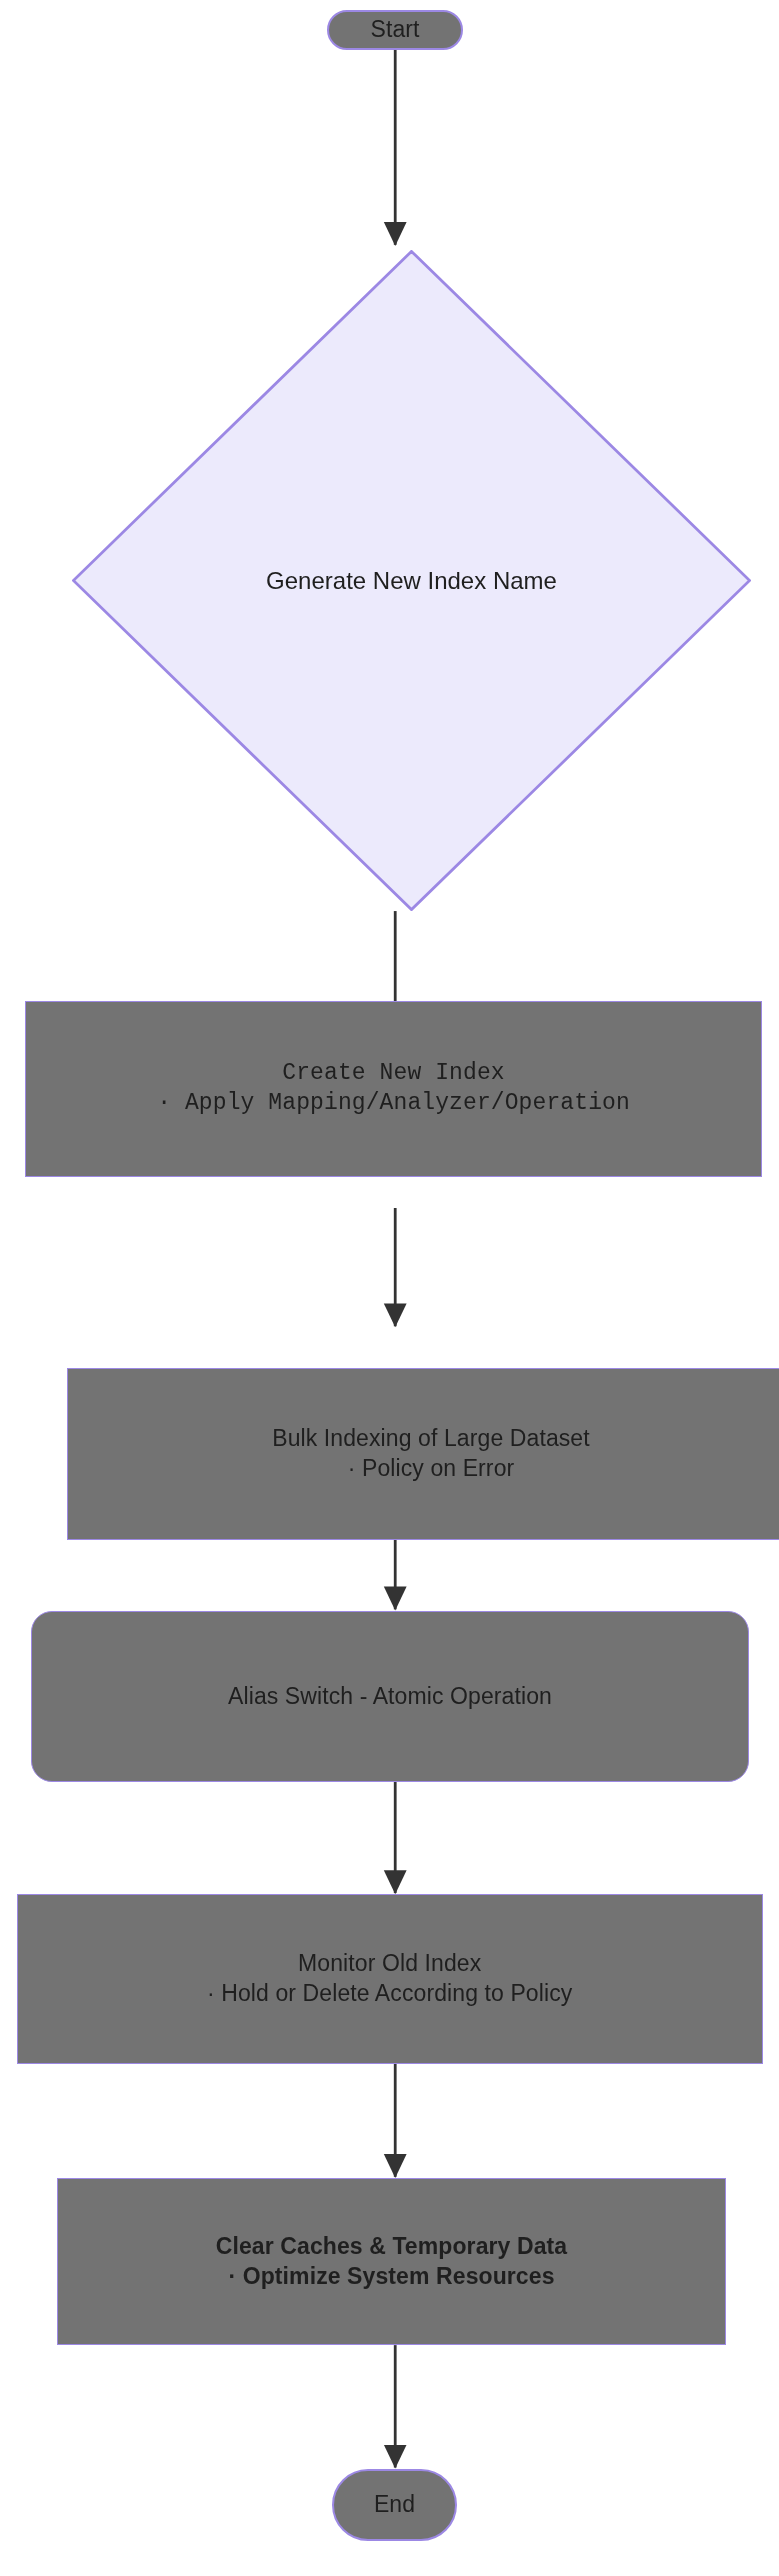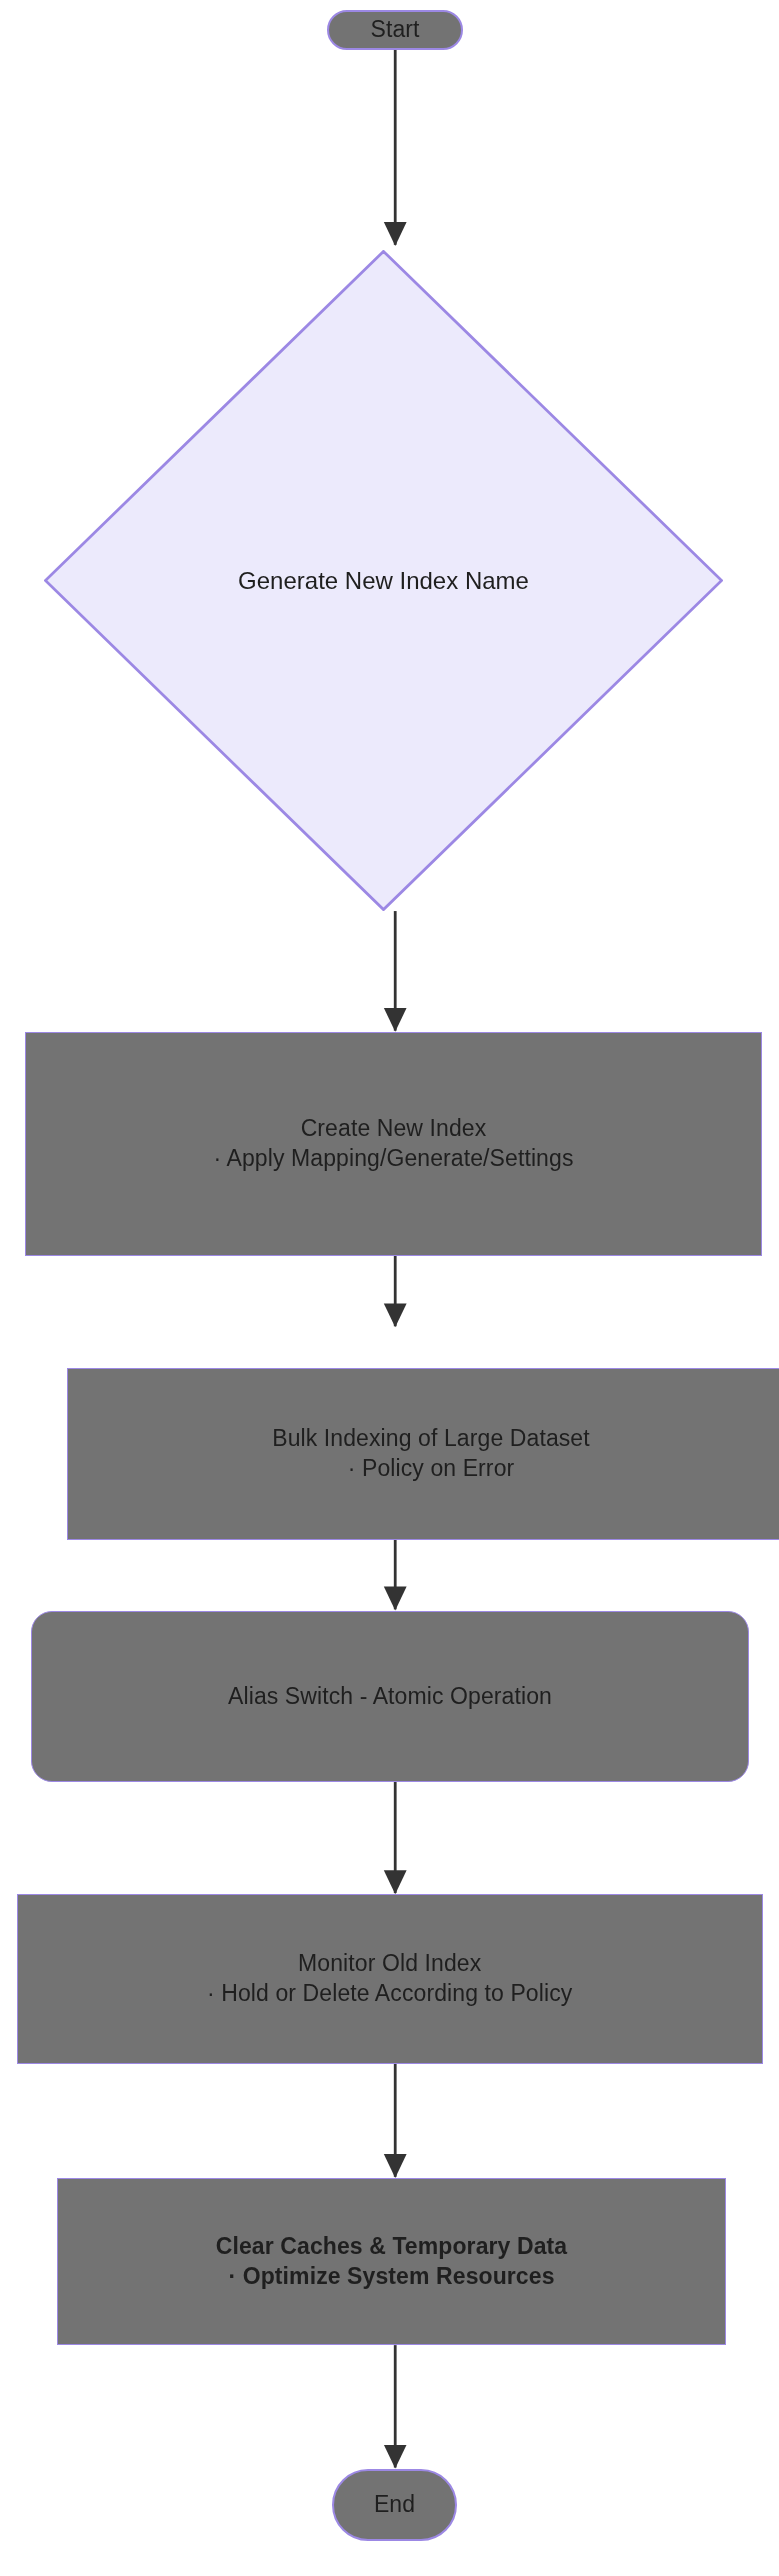--- a/index.html
+++ b/index.html
@@ -91,30 +91,30 @@
     <line x1="568" y1="2157" x2="568" y2="2314" stroke="#333333" stroke-width="4" marker-end="url(#arrowhead)"></line>
     <line x1="568" y1="2562" x2="568" y2="2722" stroke="#333333" stroke-width="4" marker-end="url(#arrowhead)"></line>
     <line x1="568" y1="2967" x2="568" y2="3130" stroke="#333333" stroke-width="4" marker-end="url(#arrowhead)"></line>
     <line x1="568" y1="3372" x2="568" y2="3548" stroke="#333333" stroke-width="4" marker-end="url(#arrowhead)"></line>
   </svg>
 
   <div class="node node-terminal" style="left:327px; top:9.7px; width:136px; height:40px;">
     <span>Start</span>
   </div>
 
-  <div class="node-decision-wrap" style="left:44px; top:250px; width:679px; height:661px;">
+  <div class="node-decision-wrap" style="left:72px; top:250px; width:679px; height:661px;">
     <svg class="decision-shape" viewBox="0 0 976 950" preserveAspectRatio="none" xmlns="http://www.w3.org/2000/svg">
       <polygon points="488,2 974,475 488,948 2,475" fill="#ECEAFC" stroke="#9C88E4" stroke-width="4"></polygon>
     </svg>
     <span class="decision-label">Generate New Index Name</span>
   </div>
 
-  <div class="node node-process" style="left:25px; top:1032px; width:737px; height:224px;">
+  <div class="node node-process" style="left:25px; top:1001px; width:737px; height:176px;font-family:Liberation Mono, monospace;">
     <span class="line">Create New Index</span>
-    <span class="line">· Apply Mapping/Generate/Settings</span>
+    <span class="line">· Apply Mapping/Analyzer/Operation</span>
   </div>
 
   <div class="node node-process" style="left:67px; top:1368px; width:728px; height:172px;">
     <span class="line">Bulk Indexing of Large Dataset</span>
     <span class="line">· Policy on Error</span>
   </div>
 
   <div class="node node-process" style="left:31px; top:1611px; width:718px; height:171px;border-radius:21px;">
     <span class="line">Alias Switch - Atomic Operation</span>
   </div>

